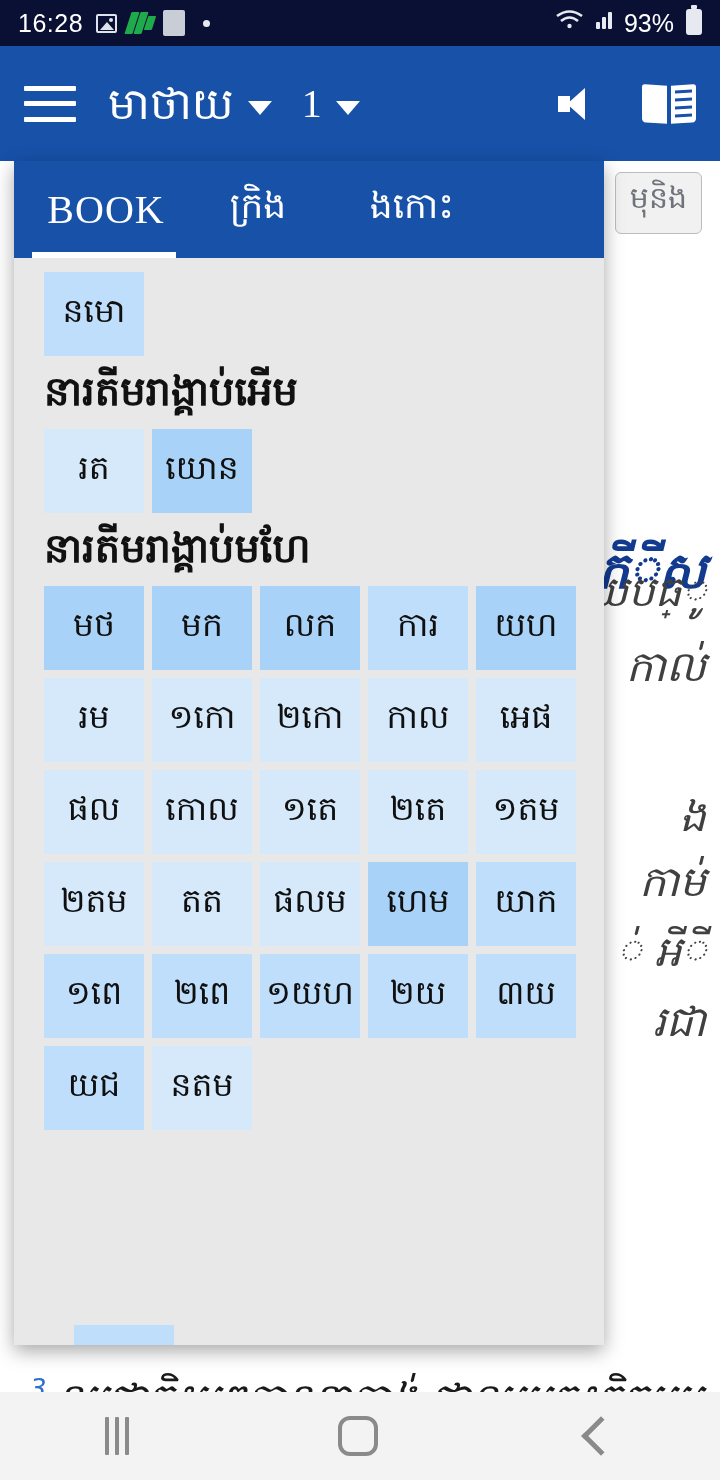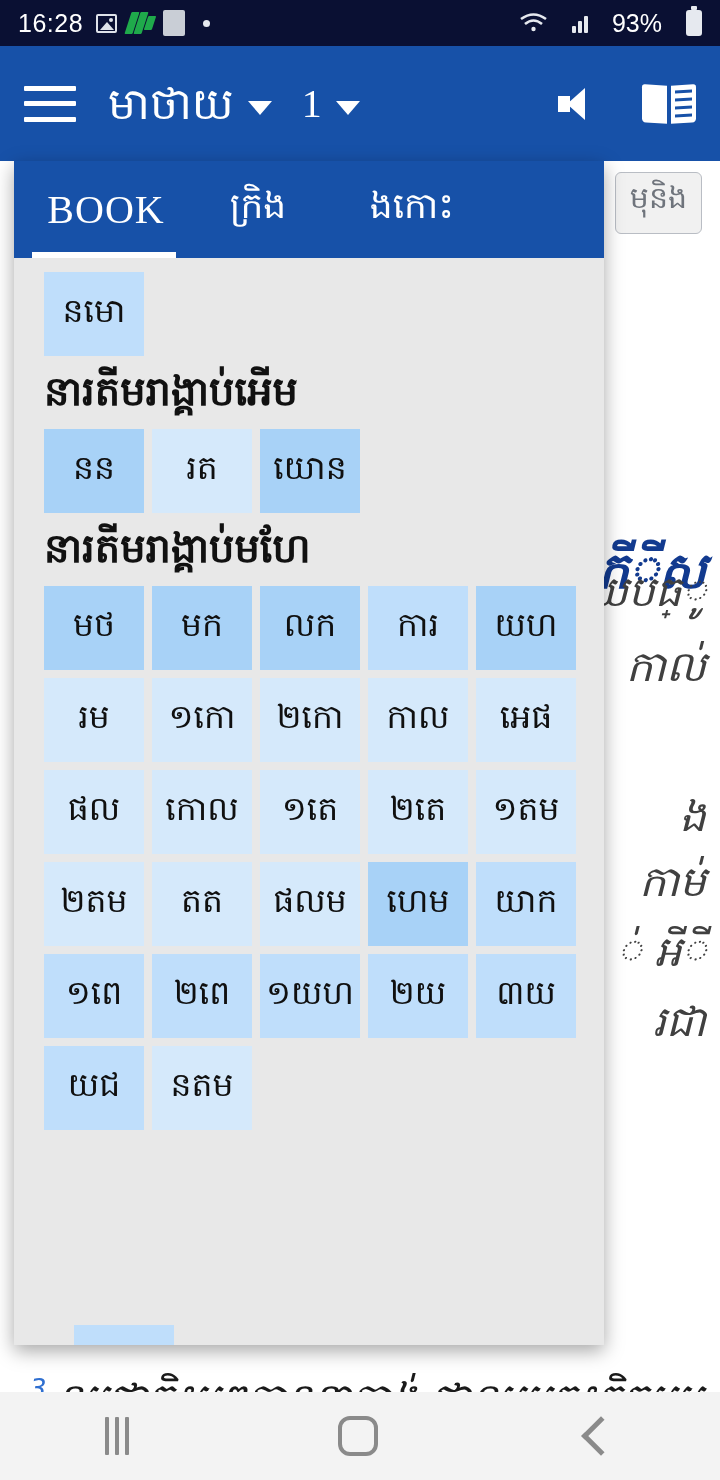--- a/index.html
+++ b/index.html
@@ -13,21 +13,21 @@
 
   
   .statusbar {
     position: absolute; top: 0; left: 0; width: 720px; height: 46px;
     background: #0a1033; color: #ffffff;
     display: flex; align-items: center; padding: 16px 18px;
   }
   .sb-time { font-size: 25px; letter-spacing: .5px; font-family: "Liberation Sans", sans-serif; }
   .sb-left-icons { display: flex; align-items: center; gap: 10px; margin-left: 13px; }
   .sb-spacer { flex: 1; }
-  .sb-right { display: flex; align-items: center; gap: 24px; }
+  .sb-right { display: flex; align-items: flex-start; gap: 12px; }
   .sb-pct { font-size: 25px; font-family: "Liberation Sans", sans-serif; }
   .ico-photo {
     width: 21px; height: 19px; border: 2px solid #dfe3ea; border-radius: 2px;
     position: relative; overflow: hidden;
   }
   .ico-photo::after {
     content: ""; position: absolute; left: 2px; bottom: 1px;
     border-left: 7px solid transparent; border-right: 7px solid transparent;
     border-bottom: 8px solid #dfe3ea;
   }
@@ -262,21 +262,20 @@
 
       <div class="grid-section">
         <div class="chip-row" style="margin-top:14px">
           <div class="chip lvl2">នមោ</div>
         </div>
       </div>
 
       <div class="grid-section">
         <div class="sec-head">នារតីមរាង្គាប់អេីម</div>
         <div class="chip-row">
-          <div class="chip lvl3">នន</div>
           <div class="chip lvl1">រត</div>
           <div class="chip lvl3">យោន</div>
         </div>
       </div>
 
       <div class="grid-section">
         <div class="sec-head">នារតីមរាង្គាប់មហែ</div>
 
         <div class="chip-row">
           <div class="chip lvl3">មថ</div>

